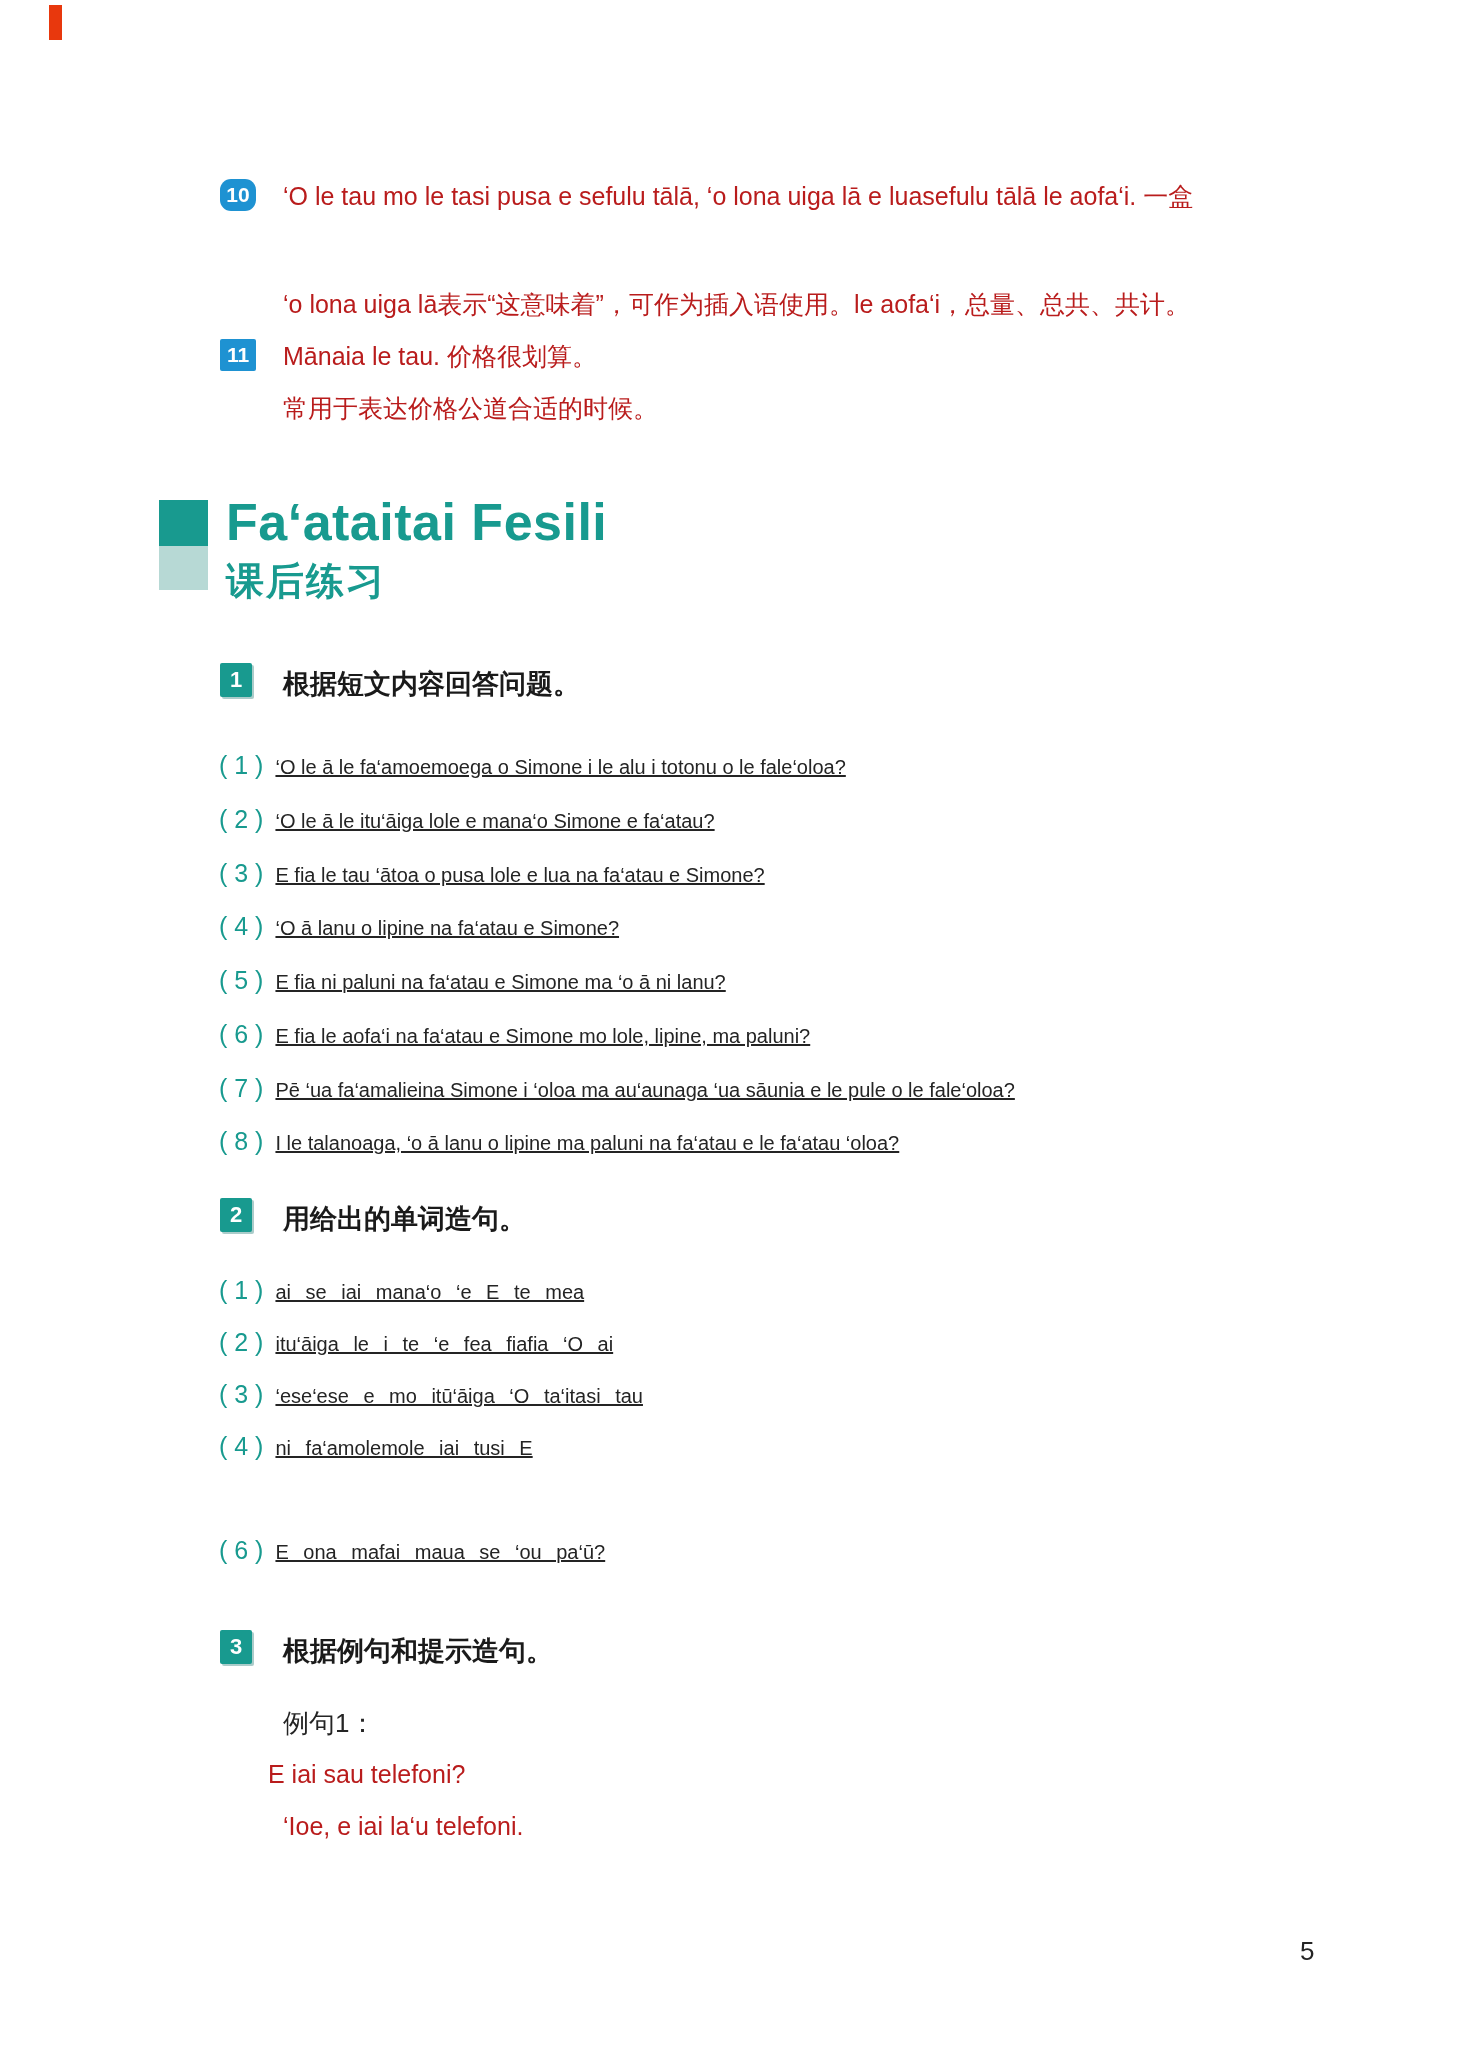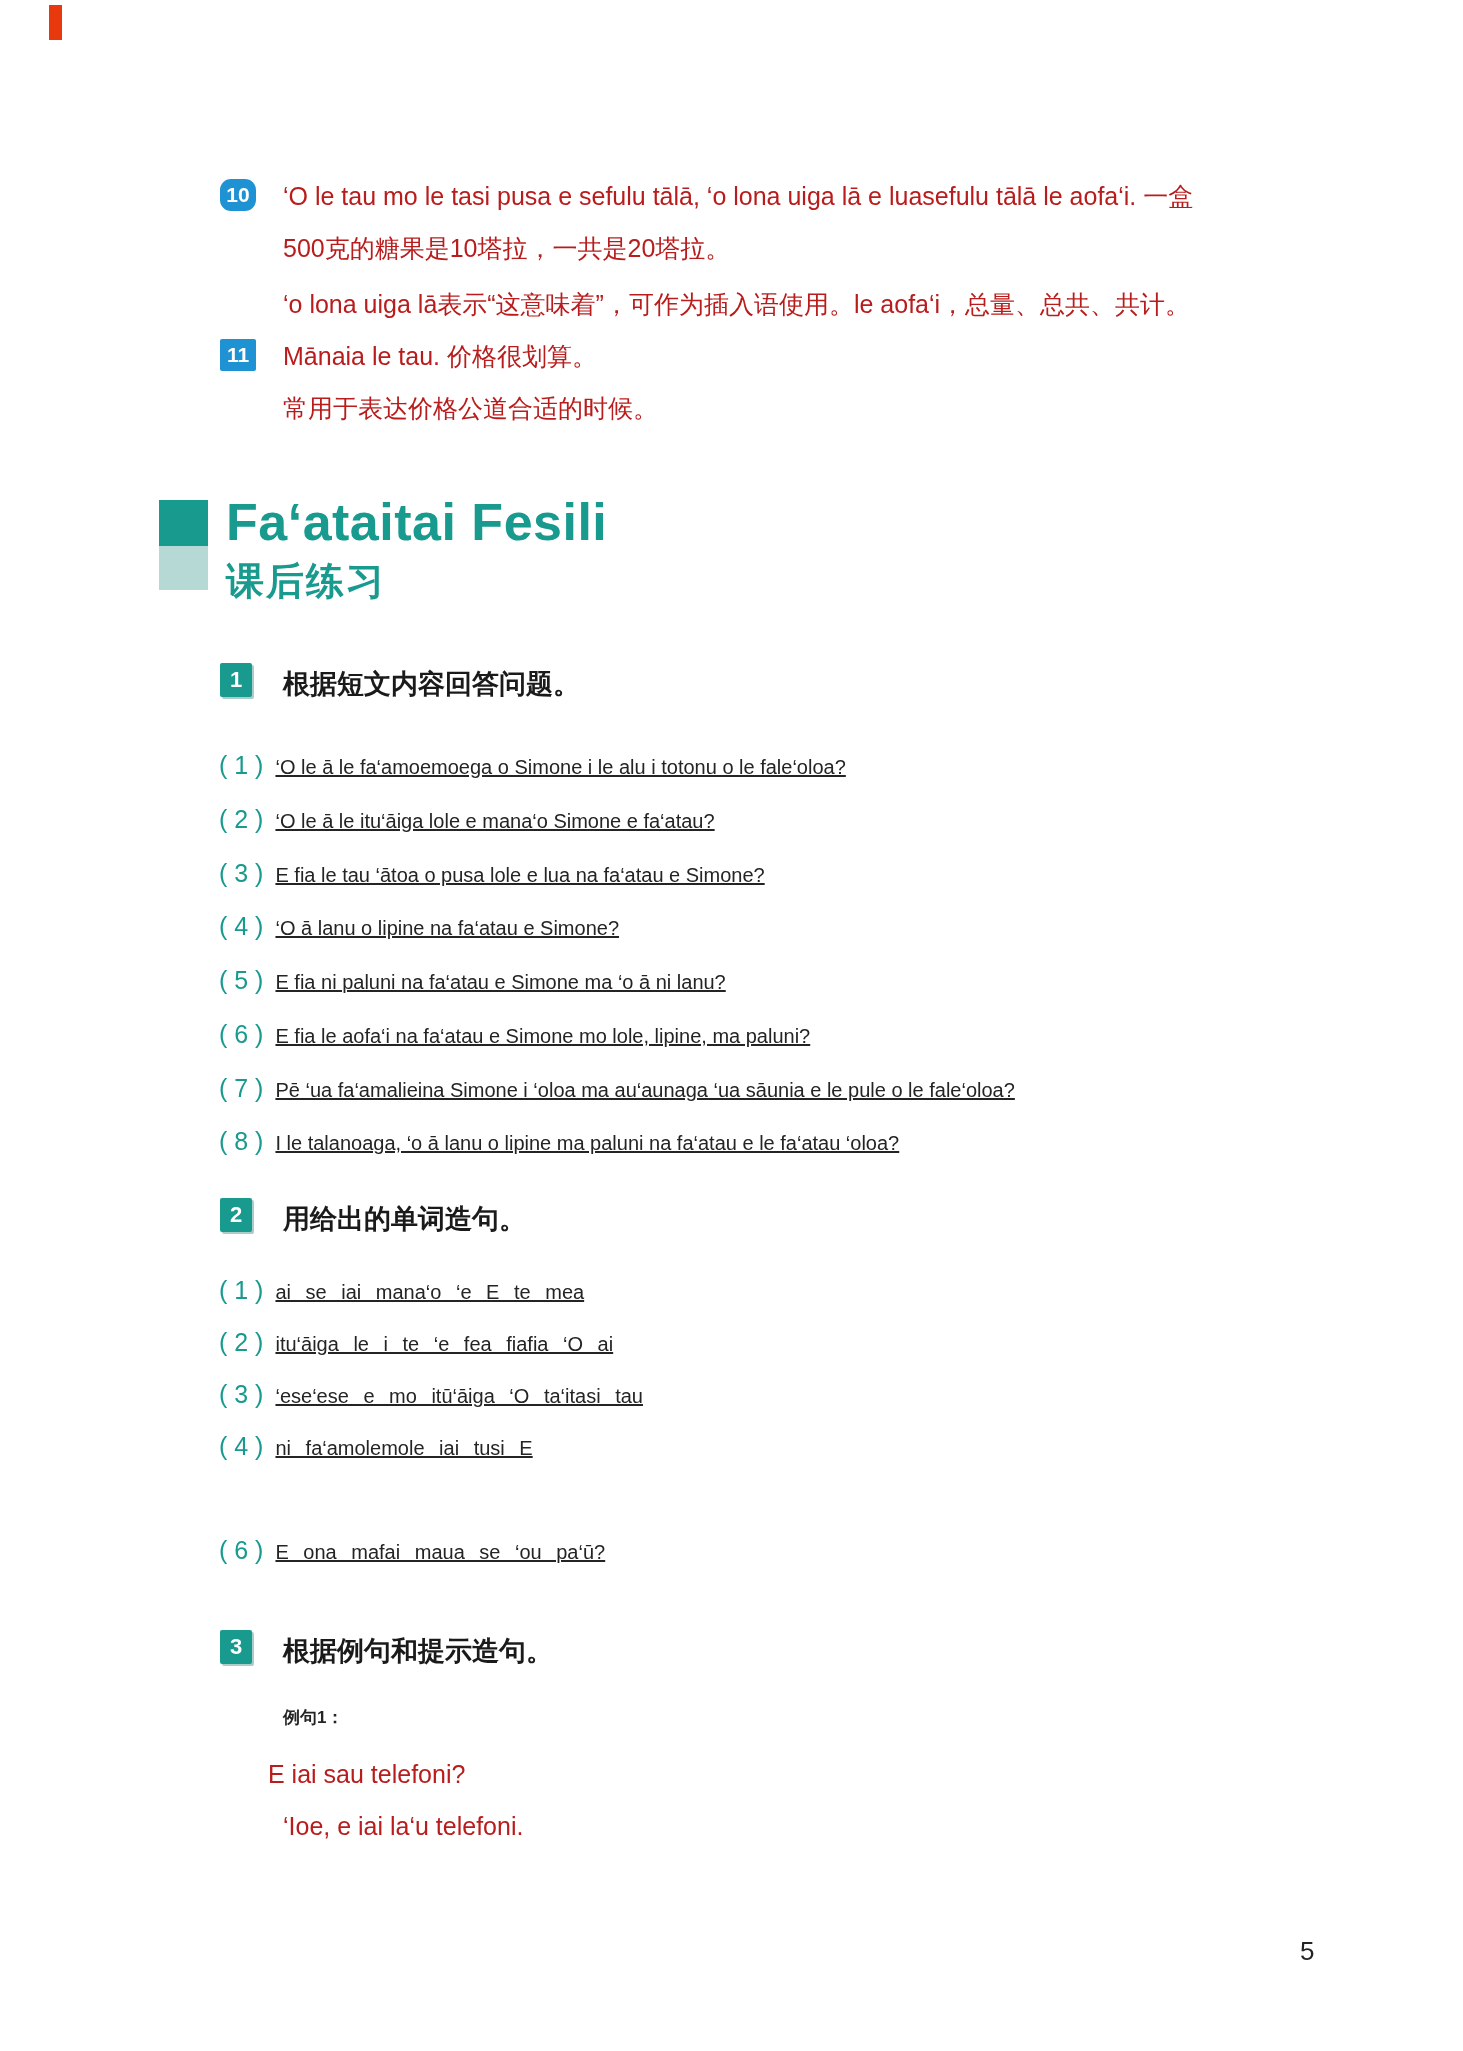--- a/index.html
+++ b/index.html
@@ -25,33 +25,32 @@
   .sq.dark{background:#189a8f;height:46px;}
   .sq.light{background:#b7d9d5;height:44px;}
   .title-sm{font-size:52px;font-weight:bold;color:#189a8f;letter-spacing:0.5px;}
   .title-cn{font-size:38px;font-weight:bold;color:#189a8f;letter-spacing:2px;}
   .ex-title{font-size:27px;font-weight:bold;color:#1a1a1a;}
   .qnum{color:#189a8f;font-size:25px;}
   .qtext{color:#242424;font-size:20px;text-decoration:underline;}
   .q-row{position:absolute;white-space:nowrap;}
   .q-row .qtext{margin-left:12px;}
   .spread .qtext{word-spacing:0.45em;}
-  .example-label{font-size:17px;color:#242424;font-weight:bold;}
+  .example-label{font-size:26px;color:#242424;}
   .page-num{font-size:26px;color:#242424;}
 </style>
 </head>
 <body>
 
 <div class="page">
 
   <div class="red-mark"></div>
 
   <div class="badge blue abs" style="left:220px;top:179px;border-radius:11px;">10</div>
   <div class="abs body-line" style="left:283px;top:180px;">‘O le tau mo le tasi pusa e sefulu tālā, ‘o lona uiga lā e luasefulu tālā le aofa‘i. 一盒</div>
-  <div class="abs body-line" style="left:283px;top:232px;">500克的糖果是10塔拉，一共是20塔拉。</div>
   <div class="abs body-line" style="left:283px;top:288px;">‘o lona uiga lā表示“这意味着”，可作为插入语使用。le aofa‘i，总量、总共、共计。</div>
 
   <div class="badge blue abs" style="left:220px;top:339px;">11</div>
   <div class="abs body-line" style="left:283px;top:340px;">Mānaia le tau. 价格很划算。</div>
   <div class="abs body-line" style="left:283px;top:392px;">常用于表达价格公道合适的时候。</div>
 
   <div class="sq dark" style="left:159px;top:500px;"></div>
   <div class="sq light" style="left:159px;top:546px;"></div>
   <div class="abs title-sm" style="left:226px;top:492px;">Fa‘ataitai Fesili</div>
   <div class="abs title-cn" style="left:226px;top:556px;">课后练习</div>

